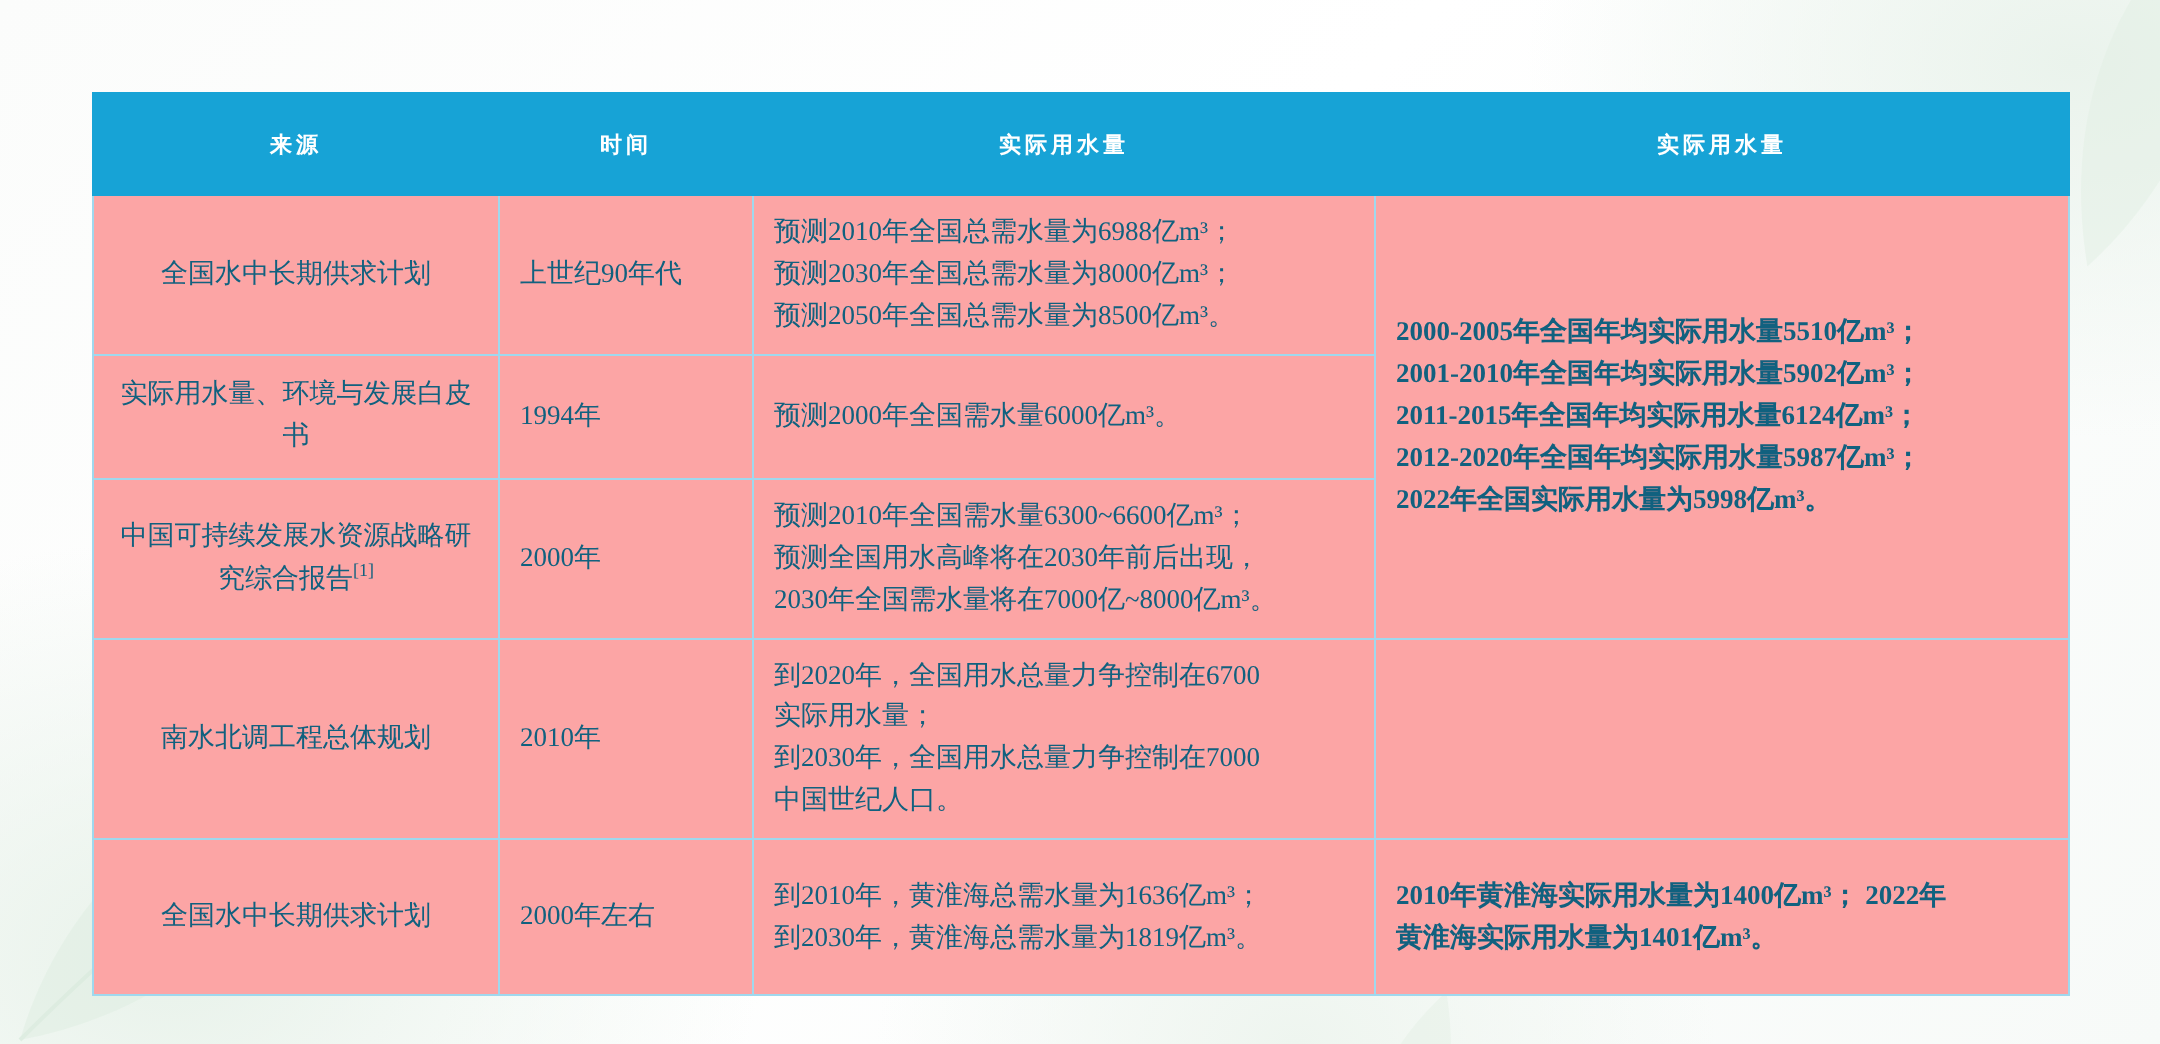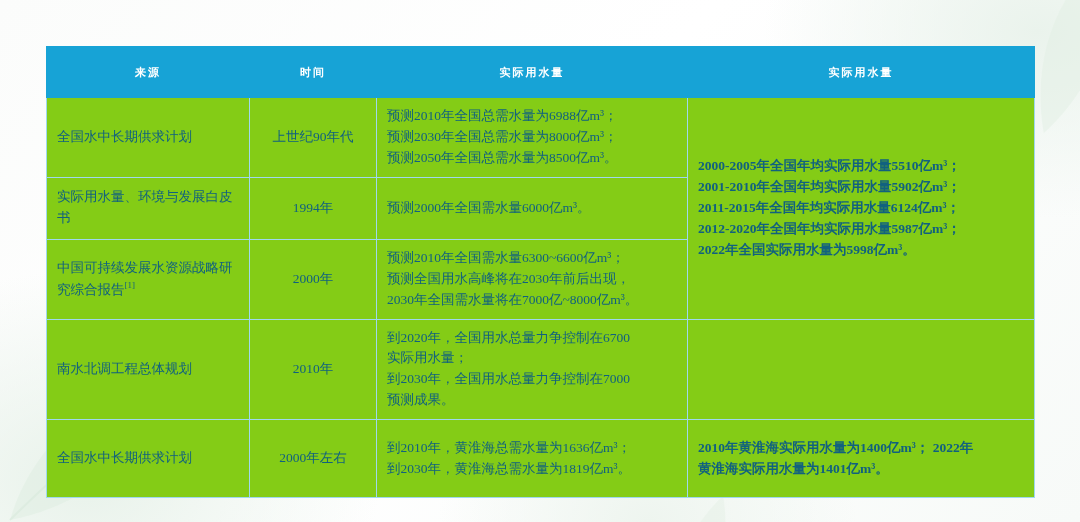--- a/index.html
+++ b/index.html
@@ -54,28 +54,27 @@
     vertical-align: middle;
     border: 1px solid #17a3d6;
   }
   table.data-table td {
     border: 1px solid #9fd8ee;
     color: #11617f;
     font-size: 13.5px;
     line-height: 1.55;
     padding: 8px 10px;
     vertical-align: middle;
-    background: #84cc16;
+    background: #fca5a5;
   }
   td.col-source {
-    text-align: left;
+    text-align: center;
     padding: 8px 14px;
   }
   td.col-time {
-    text-align: center;
   }
   td.col-forecast, td.col-actual {
     text-align: left;
     vertical-align: middle;
   }
   td.col-actual {
     vertical-align: middle;
     font-weight: bold;
   }
   .line { display: block; white-space: nowrap; }
@@ -150,21 +149,21 @@
           <span class="line">2030年全国需水量将在7000亿~8000亿m³。</span>
         </td>
       </tr>
       <tr style="height:100px">
         <td class="col-source">南水北调工程总体规划</td>
         <td class="col-time">2010年</td>
         <td class="col-forecast">
           <span class="line">到2020年，全国用水总量力争控制在6700</span>
           <span class="line">实际用水量；</span>
           <span class="line">到2030年，全国用水总量力争控制在7000</span>
-          <span class="line">预测成果。</span>
+          <span class="line">中国世纪人口。</span>
         </td>
         <td class="col-actual"></td>
       </tr>
       <tr style="height:78px">
         <td class="col-source">全国水中长期供求计划</td>
         <td class="col-time">2000年左右</td>
         <td class="col-forecast">
           <span class="line">到2010年，黄淮海总需水量为1636亿m³；</span>
           <span class="line">到2030年，黄淮海总需水量为1819亿m³。</span>
         </td>

